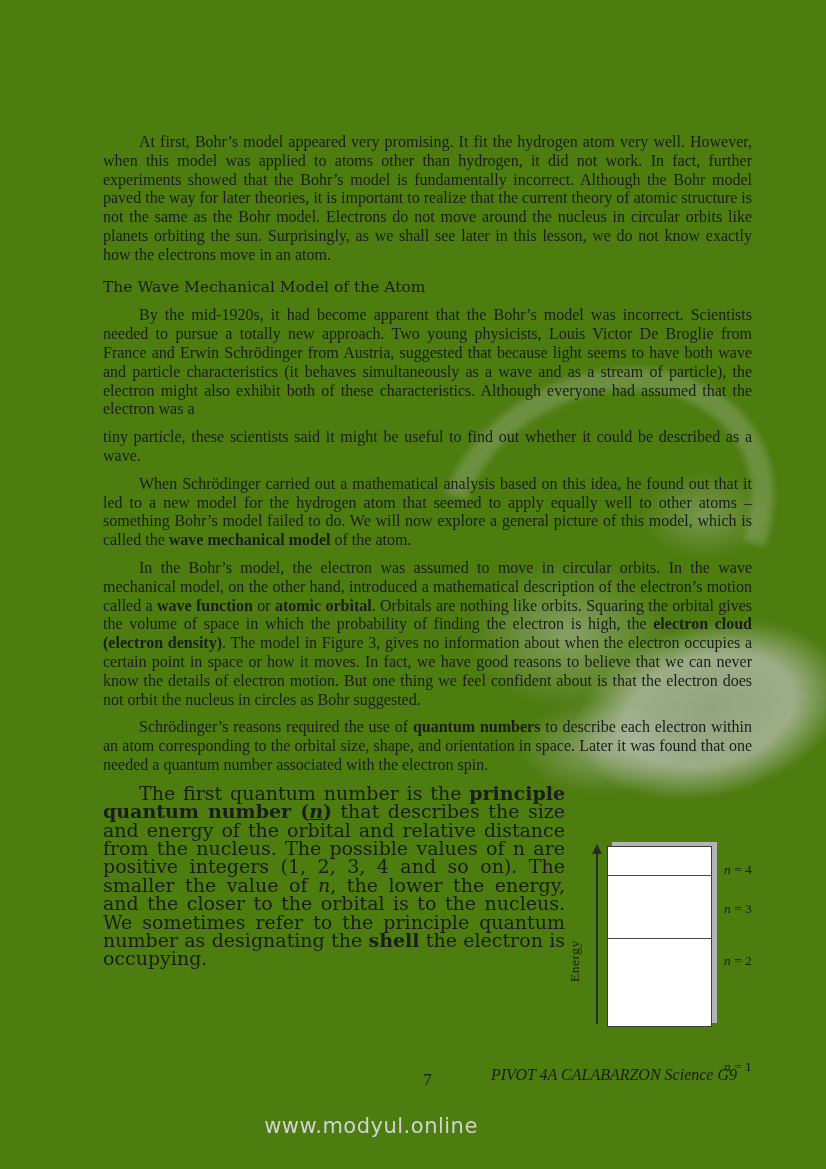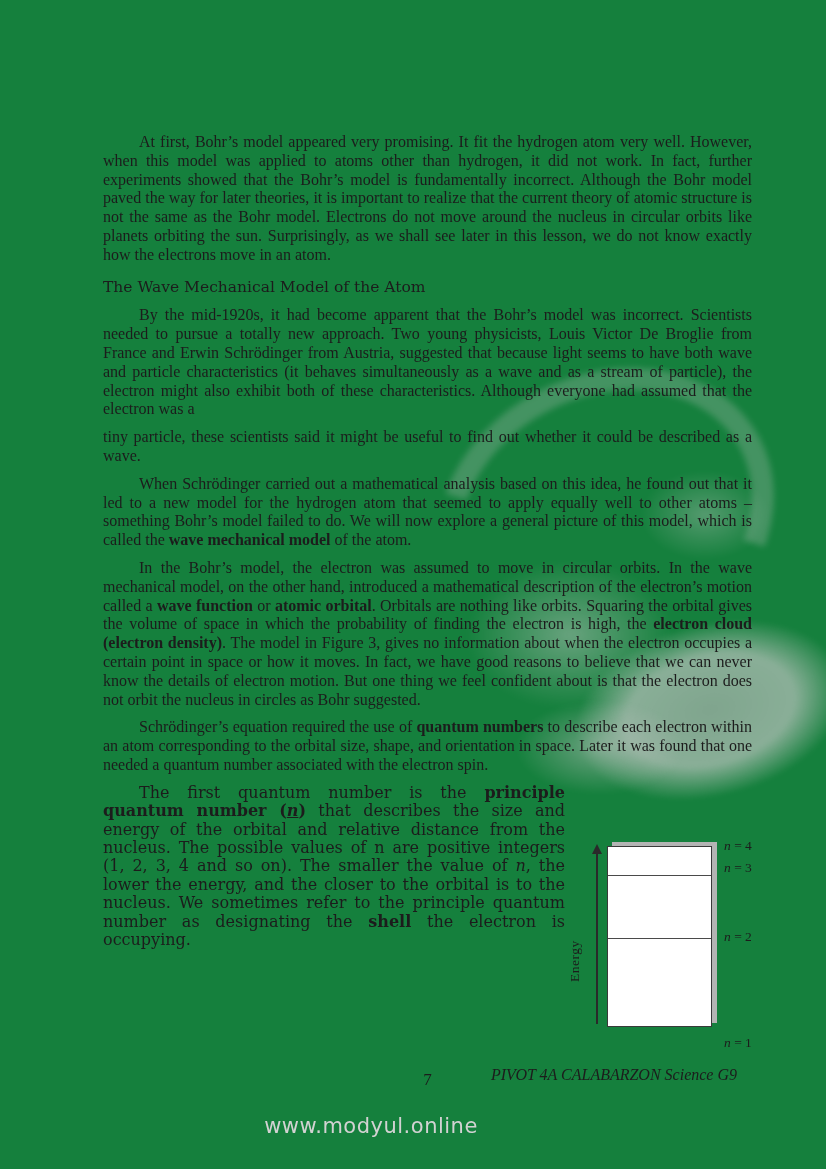--- a/index.html
+++ b/index.html
@@ -1,19 +1,19 @@
 <!DOCTYPE html>
 <html><head>
 <meta charset="utf-8">
 <style>
   html, body { margin:0; padding:0; background:#ffffff; }
   .page {
     position:relative;
     width:826px; height:1169px;
-    background:#15803d;
+    background:#4d7c0f;
     overflow:hidden;
     color:#1c1c1c;
   }
   
   .content {
     position:absolute; left:103px; top:133px; width:649px;
     font-family:"Liberation Serif", serif;
     font-size:16px; line-height:18.8px;
     text-align:justify;
     z-index:2;
@@ -23,21 +23,21 @@
   h2.sec-heading {
     font-family:"DejaVu Serif", serif;
     font-size:15.5px; font-weight:normal;
     margin:13px 0 10px 0;
     text-align:left; text-indent:0;
   }
   
   .qn-left { width:462px; }
   .qn-left p {
     font-family:"DejaVu Serif", serif;
-    font-size:16px; line-height:18.4px;
+    font-size:19px; line-height:18.4px;
   }
   
   .figure {
     position:absolute; left:565px; top:838px; width:230px; height:200px;
     z-index:3; font-family:"Liberation Serif", serif;
   }
   .level-box {
     position:absolute; left:42px; top:8px; width:103px; height:179px;
     border:1.5px solid #3a3a3a;
     box-shadow:5px -4px 0 #b4b4b4;
@@ -53,22 +53,22 @@
   .axis-arrow-head {
     position:absolute; left:27px; top:6px; width:0; height:0;
     border-left:5px solid transparent; border-right:5px solid transparent;
     border-bottom:10px solid #2a2a2a;
   }
   .axis-label {
     position:absolute; left:2px; top:58px; height:86px;
     writing-mode:vertical-rl; transform:rotate(180deg);
     font-size:13.5px; letter-spacing:0.5px; color:#1c1c1c;
   }
-  .level-label { position:absolute; left:159px; font-size:13.5px; line-height:18px; white-space:nowrap; }
-  .lbl-n4 { top:-1px; } .lbl-n3 { top:21px;text-align:center; } .lbl-n2 { top:90px; } .lbl-n1 { top:196px; }
+  .level-label { position:absolute; left:159px; font-size:13.5px; line-height:18px; white-space:nowrap;margin-top:24px; }
+  .lbl-n4 { top:-1px; } .lbl-n3 { top:38px;text-align:center; } .lbl-n2 { top:90px; } .lbl-n1 { top:196px; }
   .level-label .symbol { font-style:italic; }
   
   .page-number {
     position:absolute; left:103px; top:1070px; width:649px; text-align:center;
     font-family:"Liberation Serif", serif; font-size:17px; z-index:2;
   }
   .book-title {
     position:absolute; right:89px; top:1066px;
     font-family:"Liberation Serif", serif; font-style:italic; font-size:16px;
     z-index:2; white-space:nowrap;
@@ -121,21 +121,21 @@
 
   <div class="content">
     <p><span>At first, Bohr’s model appeared very promising. It fit the hydrogen atom very well. However, when this model was applied to atoms other than hydrogen, it did not work. In fact, further experiments showed that the Bohr’s model is fundamentally incorrect. Although the Bohr model paved the way for later theories, it is important to realize that the current theory of atomic structure is not the same as the Bohr model. Electrons do not move around the nucleus in circular orbits like planets orbiting the sun. Surprisingly, as we shall see later in this lesson, we do not know exactly how the electrons move in an atom.</span></p>
 
     <h2 class="sec-heading">The Wave Mechanical Model of the Atom</h2>
 
     <p><span>By the mid-1920s, it had become apparent that the Bohr’s model was incorrect. Scientists needed to pursue a totally new approach. Two young physicists, Louis Victor De Broglie from France and Erwin Schrödinger from Austria, suggested that because light seems to have both wave and particle characteristics (it behaves simultaneously as a wave and as a stream of particle), the electron might also exhibit both of these characteristics. Although everyone had assumed that the electron was a</span></p>
     <p class="no-indent"><span>tiny particle, these scientists said it might be useful to find out whether it could be described as a wave.</span></p>
     <p><span>When Schrödinger carried out a mathematical analysis based on this idea, he found out that it led to a new model for the hydrogen atom that seemed to apply equally well to other atoms – something Bohr’s model failed to do. We will now explore a general picture of this model, which is called the </span><span style="font-weight: bold;">wave mechanical model</span><span> of the atom.</span></p>
     <p><span>In the Bohr’s model, the electron was assumed to move in circular orbits. In the wave mechanical model, on the other hand, introduced a mathematical description of the electron’s motion called a </span><span style="font-weight: bold;">wave function</span><span> or </span><span style="font-weight: bold;">atomic orbital</span><span>. Orbitals are nothing like orbits. Squaring the orbital gives the volume of space in which the probability of finding the electron is high, the </span><span style="font-weight: bold;">electron cloud (electron density)</span><span>. The model in Figure 3, gives no information about when the electron occupies a certain point in space or how it moves. In fact, we have good reasons to believe that we can never know the details of electron motion. But one thing we feel confident about is that the electron does not orbit the nucleus in circles as Bohr suggested.</span></p>
-    <p><span>Schrödinger’s equation required the use of </span><span style="font-weight: bold;">quantum numbers</span><span> to describe each electron within an atom corresponding to the orbital size, shape, and orientation in space. Later it was found that one needed a quantum number associated with the electron spin.</span></p>
+    <p><span>Schrödinger’s reasons required the use of </span><span style="font-weight: bold;">quantum numbers</span><span> to describe each electron within an atom corresponding to the orbital size, shape, and orientation in space. Later it was found that one needed a quantum number associated with the electron spin.</span></p>
 
     <div class="qn-left">
       <p><span>The first quantum number is the </span><span style="font-weight: bold;">principle quantum number</span><span style="font-weight: bold;"> (</span><span style="font-weight: bold; font-style: italic; text-decoration: underline;">n</span><span style="font-weight: bold;">)</span><span> that describes the size and energy of the orbital and relative distance from the nucleus. The possible values of n are positive integers (1, 2, 3, 4 and so on). The smaller the value of </span><span style="font-style: italic;">n</span><span>, the lower the energy, and the closer to the orbital is to the nucleus. We sometimes refer to the principle quantum number as designating the </span><span style="font-weight: bold;">shell</span><span> the electron is occupying.</span></p>
     </div>
   </div>
 
   <div class="figure">
     <div class="axis-arrow-line"></div>
     <div class="axis-arrow-head"></div>
     <div class="axis-label">Energy</div>

